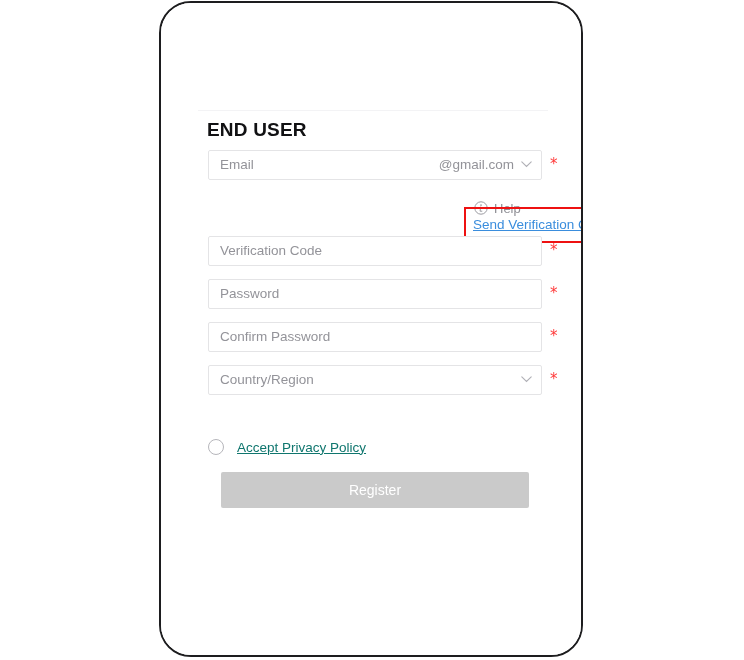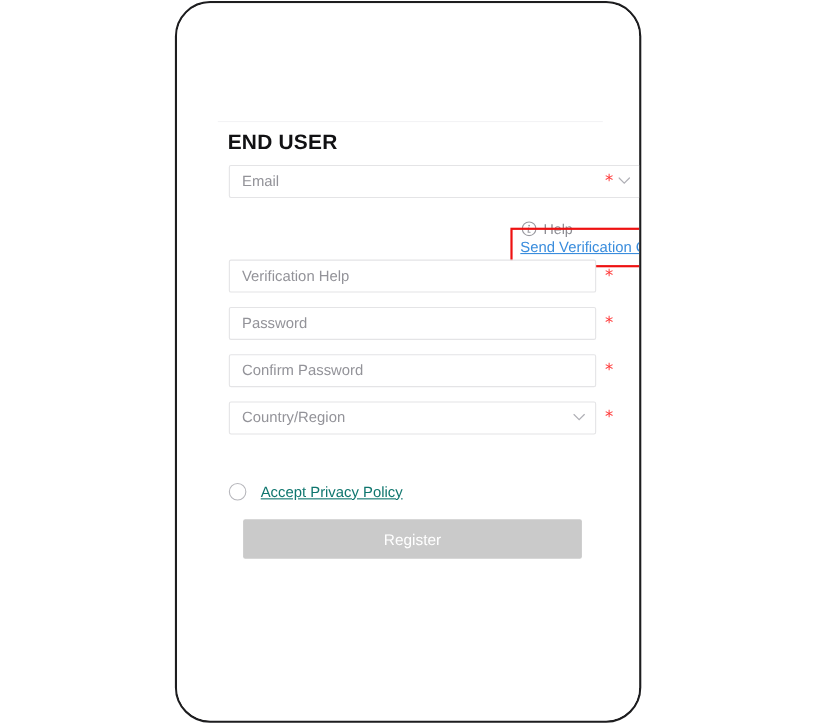--- a/index.html
+++ b/index.html
@@ -209,23 +209,24 @@
 </style>
 </head>
 <body>
 
 <div id="phone-frame">
   <div id="screen">
 
     <div id="page-title">END USER</div>
     <div id="header-divider"></div>
 
-    <div class="field-row" style="top:147px;padding-left:41px;">
+    <div class="field-row" style="top:147px;">
       <div class="field-box"></div>
       <div class="field-placeholder">Email</div>
+      <div class="field-suffix">@gmail.com</div>
       <span class="chevron">
         <svg viewBox="0 0 11 7" width="11" height="7">
           <path d="M0.8 0.8 L5.5 5.5 L10.2 0.8" fill="none" stroke="#b0b0b6" stroke-width="1.1" stroke-linecap="round"></path>
         </svg>
       </span>
       <span class="req-star">*</span>
     </div>
 
     <div id="help-row">
       <span id="info-icon">
@@ -236,21 +237,21 @@
         </svg>
       </span>
       <span id="help-label">Help</span>
     </div>
 
     <div id="send-code-annotation"></div>
     <a id="send-code-link">Send Verification Code</a>
 
     <div class="field-row" style="top:233px;">
       <div class="field-box"></div>
-      <div class="field-placeholder">Verification Help</div>
+      <div class="field-placeholder">Verification Code</div>
       <span class="req-star">*</span>
     </div>
 
     <div class="field-row" style="top:276px;border-radius:11px;">
       <div class="field-box"></div>
       <div class="field-placeholder">Password</div>
       <span class="req-star">*</span>
     </div>
 
     <div class="field-row" style="top:319px;border-radius:14px;">

